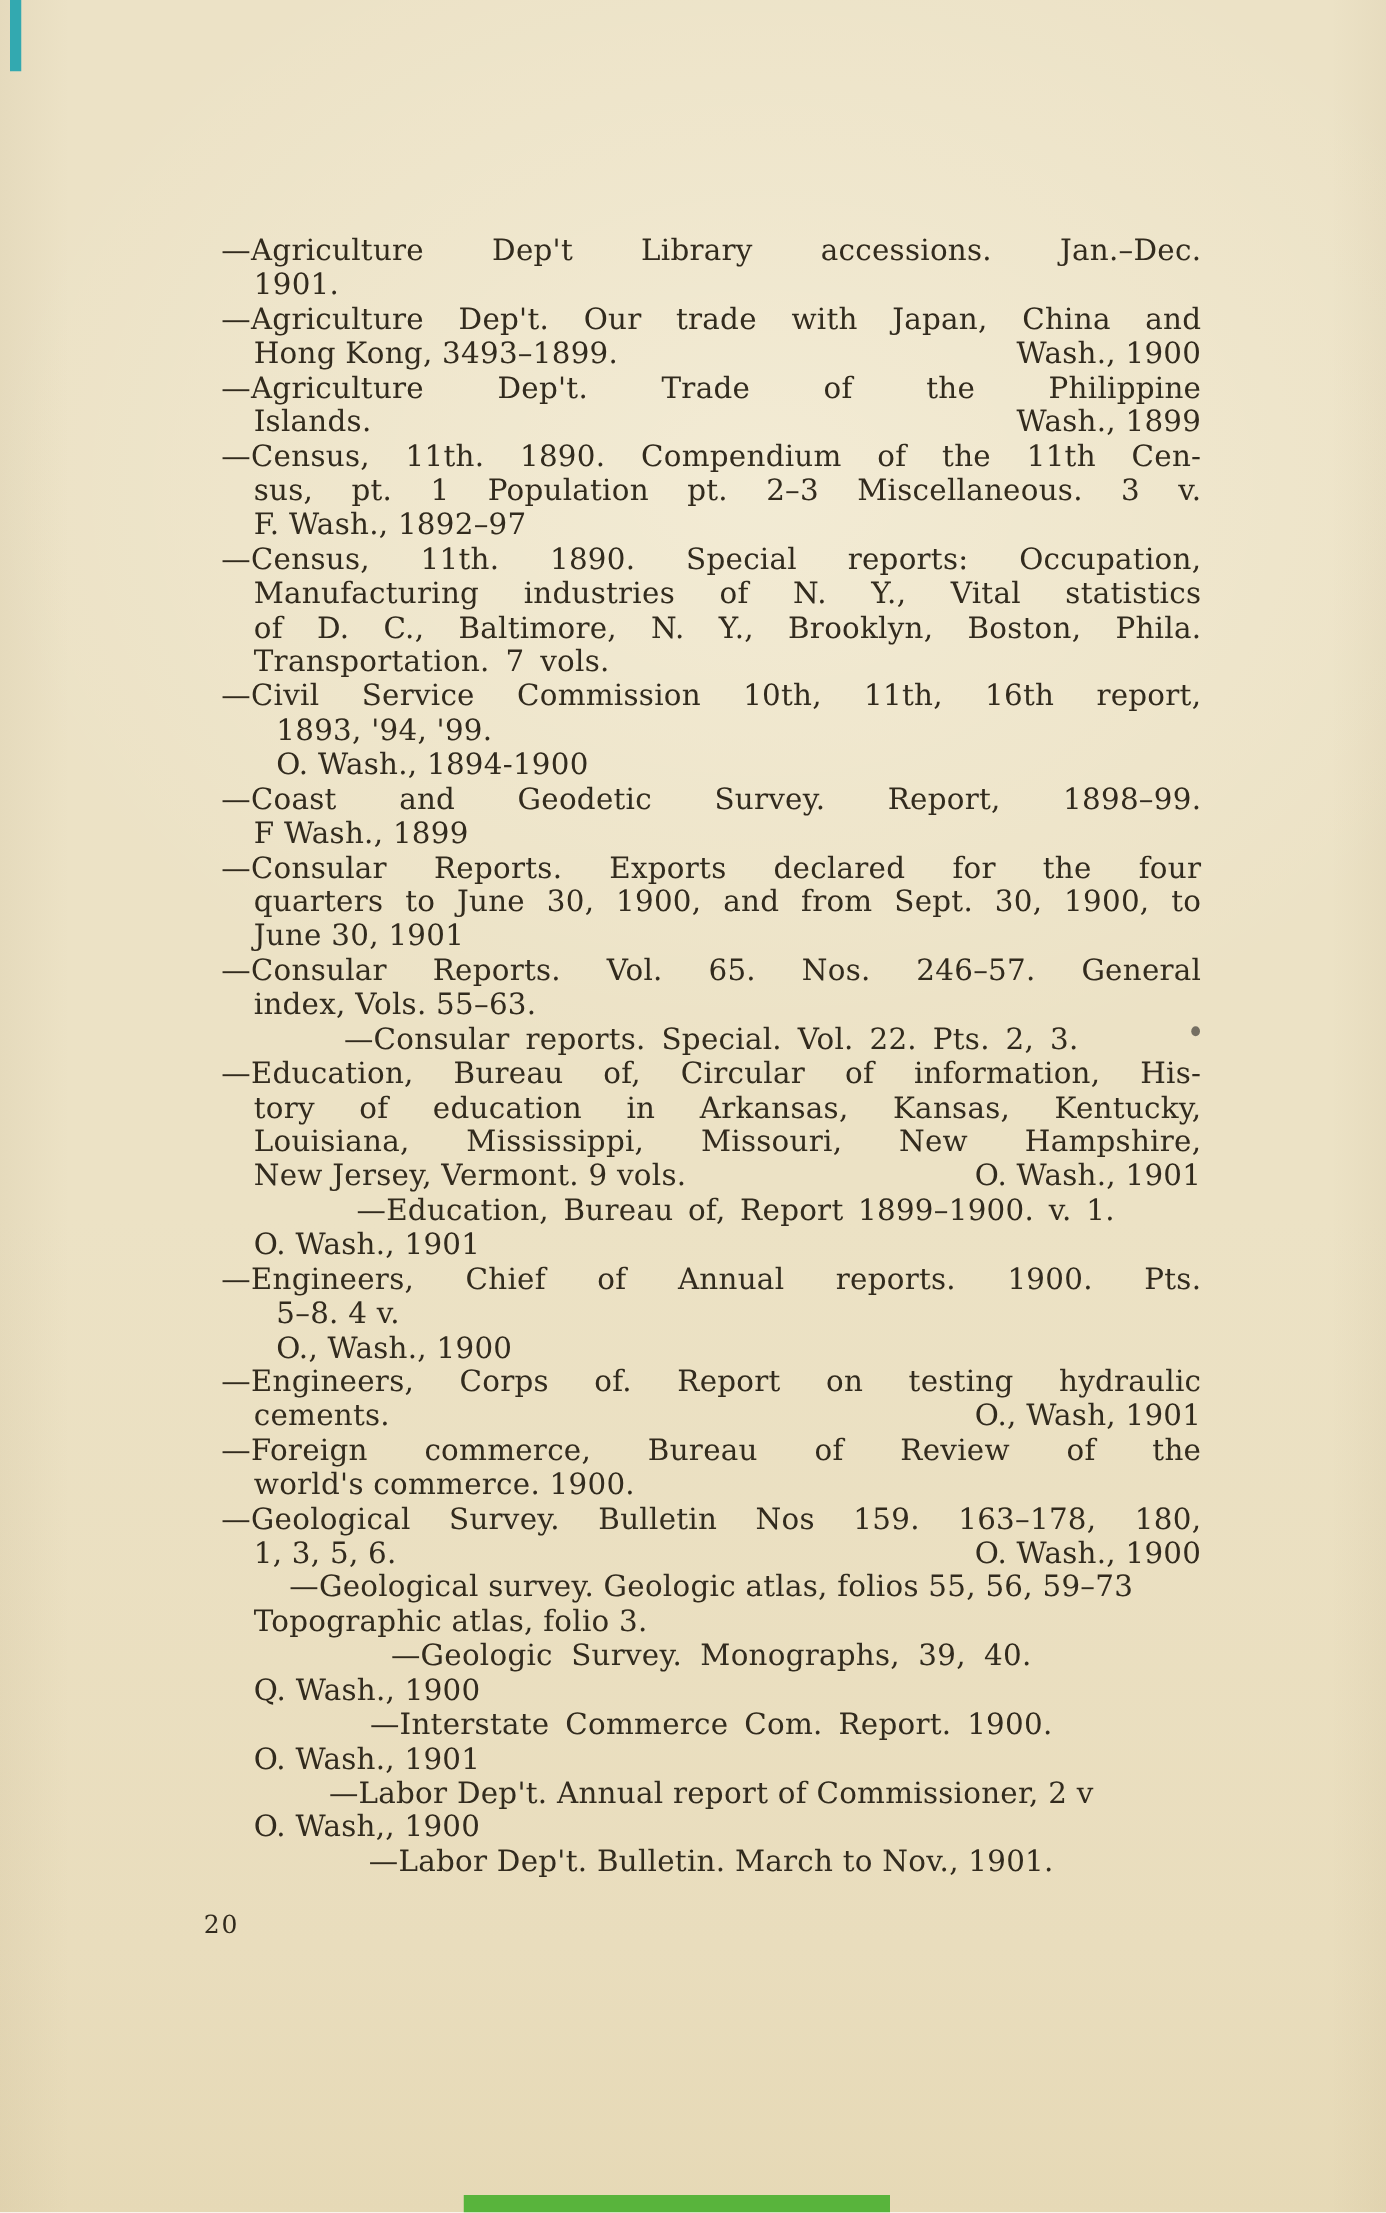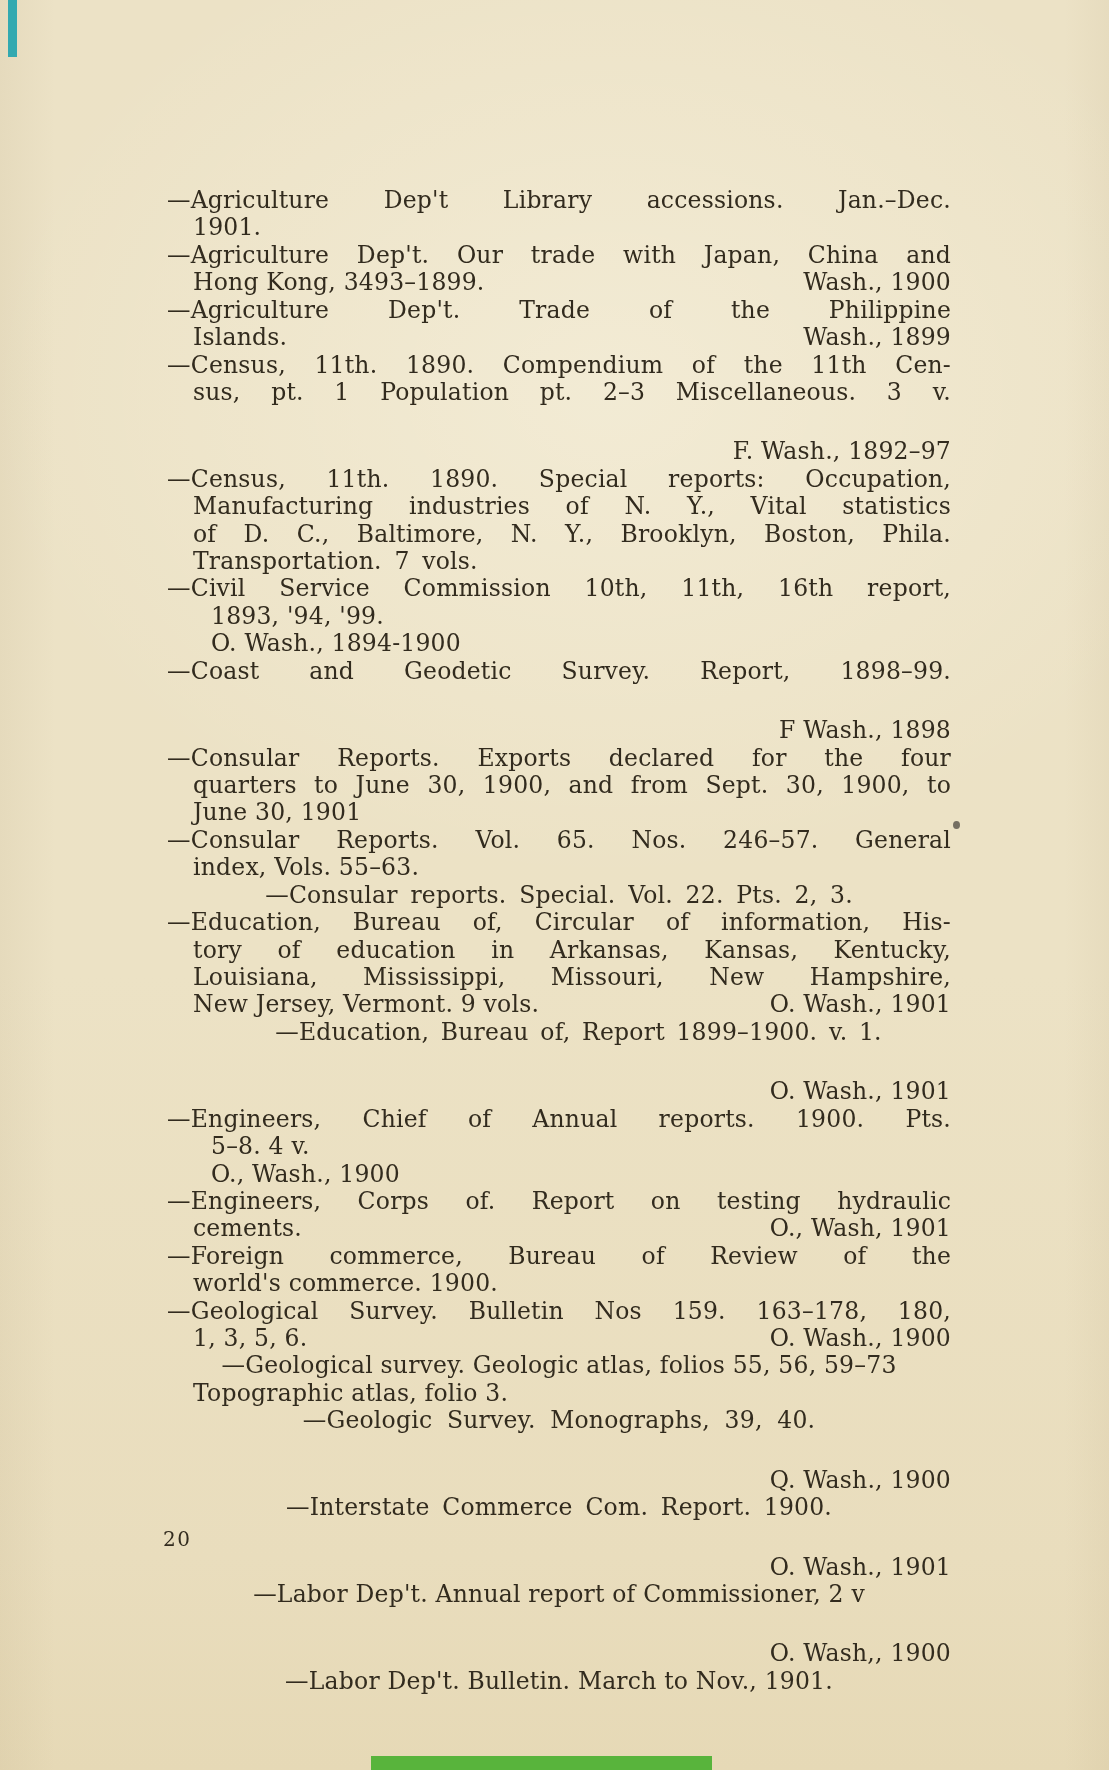--- a/index.html
+++ b/index.html
@@ -14,34 +14,34 @@
     width: 1109px;
     height: 1770px;
     background:
       radial-gradient(ellipse 900px 700px at 55% 22%, rgba(255,252,240,0.35), rgba(255,252,240,0) 70%),
       linear-gradient(90deg, rgba(140,115,70,0.07) 0%, rgba(140,115,70,0) 5%, rgba(140,115,70,0) 96%, rgba(140,115,70,0.06) 100%),
       linear-gradient(180deg, #ece2c6 0%, #ece2c5 55%, #e9ddbd 88%, #e6d9b6 100%);
     font-family: "DejaVu Serif", "Liberation Serif", serif;
   }
   .text-column {
     position: absolute;
-    left: 167px;
+    left: 177px;
     top: 187px;
     width: 784px;
     font-size: 23.5px;
     line-height: 27.42px;
     letter-spacing: 0.2px;
     color: #322b1e;
   }
   .line { padding-left: 26px; }
   .line.first { text-indent: -26px; text-align: center; }
   .line.cont2 { padding-left: 44px; flex-direction: column; }
   .line.just { text-align: justify; text-align-last: justify; }
   .line.split { display: flex; justify-content: space-between; }
-  .line.imprint-only { text-align: right; margin-top: 32px; }
+  .line.imprint-only { text-align: left; }
   .page-number {
     position: absolute;
     left: 163px;
     top: 1527px;
     width: 784px;
     text-align: left;
     font-size: 20px;
     letter-spacing: 1.5px;
     color: #322b1e;
   }
@@ -136,21 +136,21 @@
       <div class="line cont2 split">
     <span>1893, '94, '99.</span>
     <span>O. Wash., 1894-1900</span>
   </div>
       <div class="line first just">
     <span>—Coast and Geodetic Survey. Report, 1898–99.</span>
     
   </div>
       <div class="line cont imprint-only">
     
-    <span>F Wash., 1898</span>
+    <span>F Wash., 1899</span>
   </div>
       <div class="line first just">
     <span>—Consular Reports. Exports declared for the four</span>
     
   </div>
       <div class="line cont just">
     <span>quarters to June 30, 1900, and from Sept. 30, 1900, to</span>
     
   </div>
       <div class="line cont">

